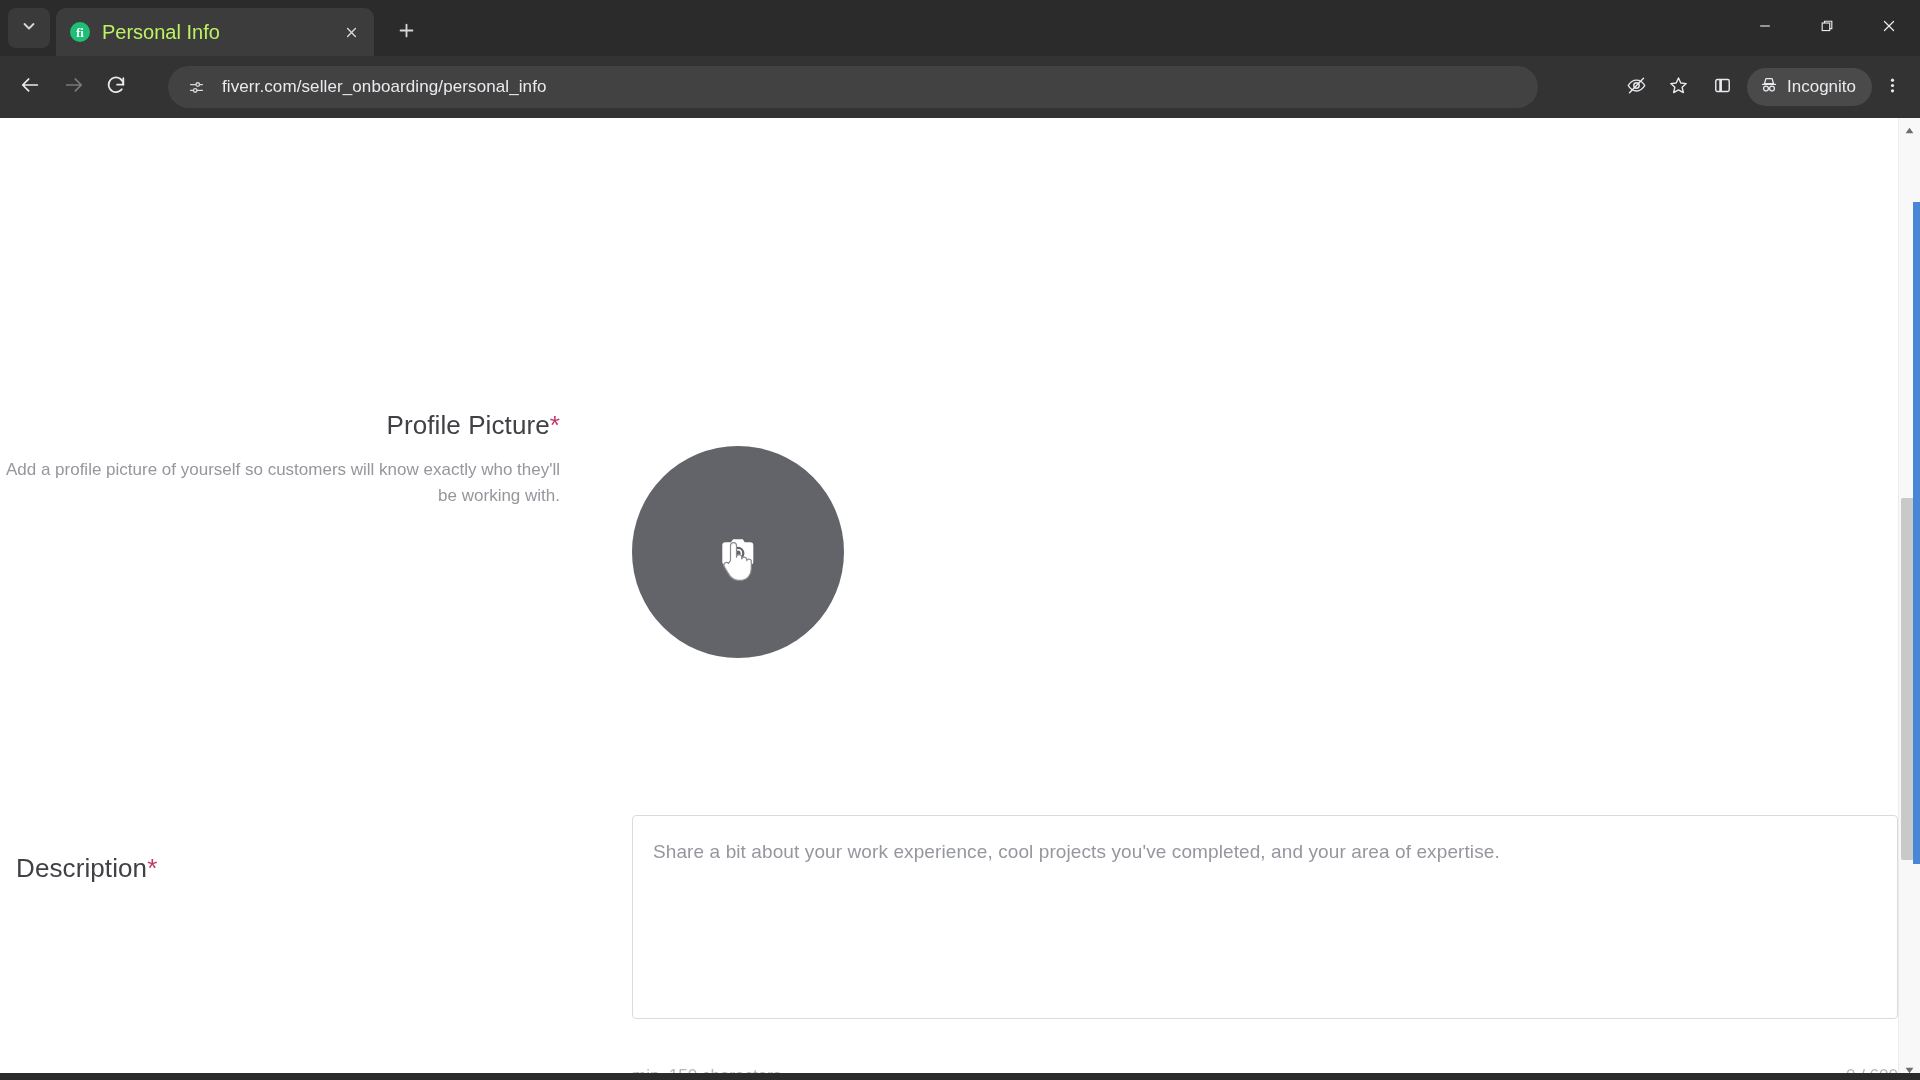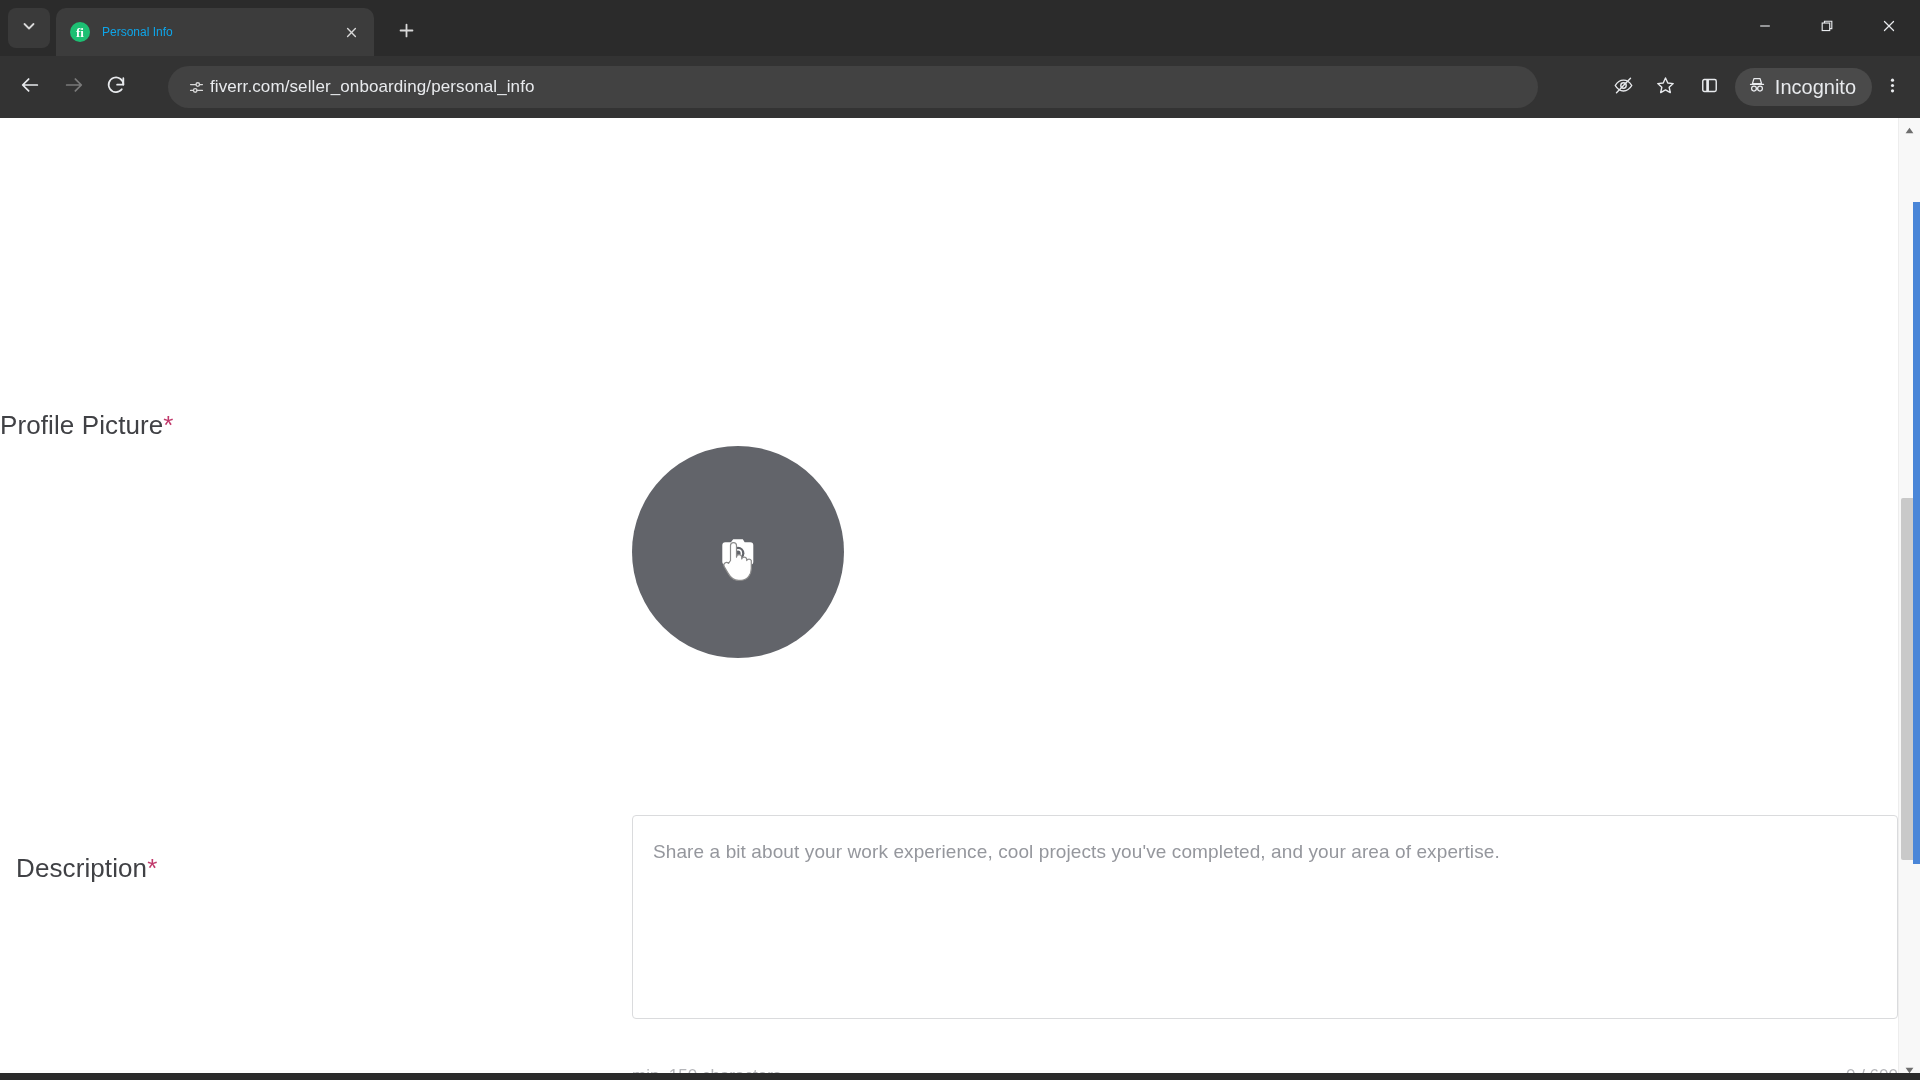--- a/index.html
+++ b/index.html
@@ -29,21 +29,21 @@
     display: flex; align-items: center; padding: 0 10px 0 14px;
   }
   .tab-favicon {
     width: 20px; height: 20px; border-radius: 50%;
     background: #1dbf73; flex: 0 0 auto;
     display: flex; align-items: center; justify-content: center;
     color: #ffffff; font-size: 13px; font-weight: bold;
     font-family: "Liberation Serif", serif; line-height: 1;
   }
   .tab-title {
-    margin-left: 12px; color: #0ea5e9; font-size: 12px;
+    margin-left: 12px; color: #bef264; font-size: 20px;
     white-space: nowrap; overflow: hidden; text-overflow: ellipsis;
     flex: 1 1 auto;
   }
   .tab-close {
     width: 26px; height: 26px; border-radius: 50%;
     display: flex; align-items: center; justify-content: center; flex: 0 0 auto;
   }
   .tab-close svg { width: 13px; height: 13px; }
 
   .tab-new {
@@ -73,35 +73,35 @@
     position: absolute; left: 168px; top: 10px; width: 1370px; height: 42px;
     background: #424242; border-radius: 21px;
     display: flex; align-items: center; padding: 0 14px;
   }
   .omni-icon {
     width: 28px; height: 28px; border-radius: 50%;
     display: flex; align-items: center; justify-content: center; flex: 0 0 auto;
   }
   .omni-icon svg { width: 17px; height: 17px; }
   .omni-url {
-    color: #e8eaed; font-size: 17px; letter-spacing: .1px;
+    margin-left: 12px; color: #e8eaed; font-size: 17px; letter-spacing: .1px;
     white-space: nowrap; overflow: hidden;
   }
 
   .tb-right { position: absolute; top: 10px; right: 8px; height: 42px; display: flex; align-items: center; }
   .tb-icon { width: 42px; height: 42px; display: flex; align-items: center; justify-content: center; }
   .tb-icon svg { width: 21px; height: 21px; }
   .sidepanel-icon { width: 46px; height: 42px; display: flex; align-items: center; justify-content: center; }
   .sidepanel-icon svg { width: 19px; height: 19px; }
   .incognito-chip {
     height: 38px; border-radius: 19px; background: #4a4a4a;
     display: flex; align-items: center; padding: 0 16px 0 12px; margin-left: 2px;
   }
   .incognito-chip svg { width: 20px; height: 20px; flex: 0 0 auto; }
-  .incognito-label { color: #e8eaed; font-size: 20px; margin-left: 8px; white-space: nowrap; }
+  .incognito-label { color: #e8eaed; font-size: 17px; margin-left: 8px; white-space: nowrap; }
   .tb-menu { width: 40px; height: 42px; display: flex; align-items: center; justify-content: center; }
   .tb-menu svg { width: 17px; height: 17px; }
 
   
   .viewport {
     position: absolute; top: 118px; left: 0; width: 1920px; height: 962px;
     background: #ffffff; overflow: hidden;
   }
 
   .field-label {
@@ -318,20 +318,21 @@
       </div>
     </div>
   </div>
 
   <div class="viewport">
 
     <div class="pp-label-wrap">
       <div class="field-label">
         <span>Profile Picture</span><span class="req">*</span>
       </div>
+      <div class="field-help">Add a profile picture of yourself so customers will know exactly who they'll be working with.</div>
     </div>
 
     <div class="avatar">
       <span class="camera-icon">
         <svg viewBox="0 0 34 30" fill="#ffffff">
           <path d="M12.2 2.2 h9.6 l1.9 3.1 h5.6 a3 3 0 0 1 3 3 v16.4 a3 3 0 0 1 -3 3 h-25 a3 3 0 0 1 -3 -3 v-16.4 a3 3 0 0 1 3 -3 h5.6 z"></path>
           <circle cx="17" cy="16.2" r="6.4" fill="#62646a"></circle>
           <circle cx="17" cy="16.2" r="4.1" fill="#ffffff"></circle>
           <circle cx="17" cy="16.2" r="2.6" fill="#62646a"></circle>
         </svg>

